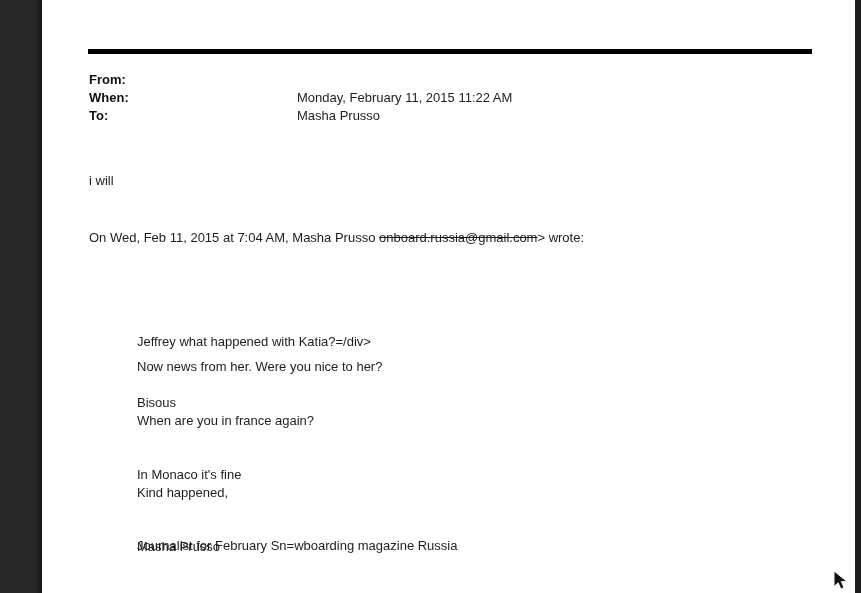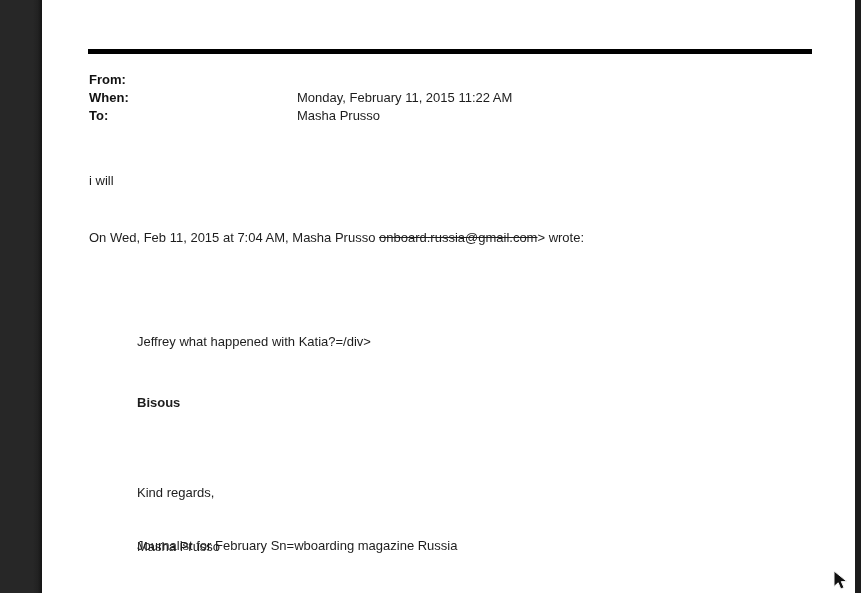--- a/index.html
+++ b/index.html
@@ -36,21 +36,21 @@
   .headers { position: absolute; left: 47px; top: 71px; width: 720px; }
   .hrow { display: flex; }
   .hlabel { width: 208px; font-weight: bold; color: #111111; }
   .hvalue { flex: 1; }
 
   .para { position: absolute; white-space: pre; }
   .p-reply        { left: 47px; top: 172px; }
   .p-attribution  { left: 47px; top: 229px; }
   .p-question     { left: 95px; top: 287px; margin-top: 46px; }
   .p-news         { left: 95px; top: 322px; }
-  .p-closing      { left: 95px; top: 394px; font-weight: bold; }
+  .p-closing      { left: 95px; top: 394px; }
   .p-signoff      { left: 95px; top: 448px; }
   .p-signature    { left: 95px; top: 501px; }
 
   .strike { text-decoration: line-through; }
 
   .cursor { position: absolute; left: 832px; top: 570px; width: 18px; height: 21px; }
 </style>
 </head>
 <body>
 
@@ -78,25 +78,30 @@
       <div class="hrow">
       </div>
     </div>
 
     <div class="para p-reply text">i will</div>
 
     <div class="para p-attribution text"><span>On Wed, Feb 11, 2015 at 7:04 AM, Masha Prusso </span><span class="strike">onboard.russia@gmail.com</span><span>&gt; wrote:</span></div>
 
     <div class="para p-question text">Jeffrey what happened with Katia?=/div&gt;</div>
 
+    <div class="para p-news text">
+      <div>Now news from her. Were you nice to her?</div>
+      <div>When are you in france again?</div>
+      <div>In Monaco it's fine</div>
+    </div>
 
     <div class="para p-closing text">Bisous</div>
 
     <div class="para p-signoff text">
-      <div>Kind regards,</div>
+      <div>Kind happened,</div>
       <div>Masha Prusso</div>
     </div>
 
     <div class="para p-signature text">
       <div>Journalist for February Sn=wboarding magazine Russia</div>
       <div>www.onboard.ru &lt;http://www.onboard.ru/&gt;</div>
     </div>
 
   </div>
 

